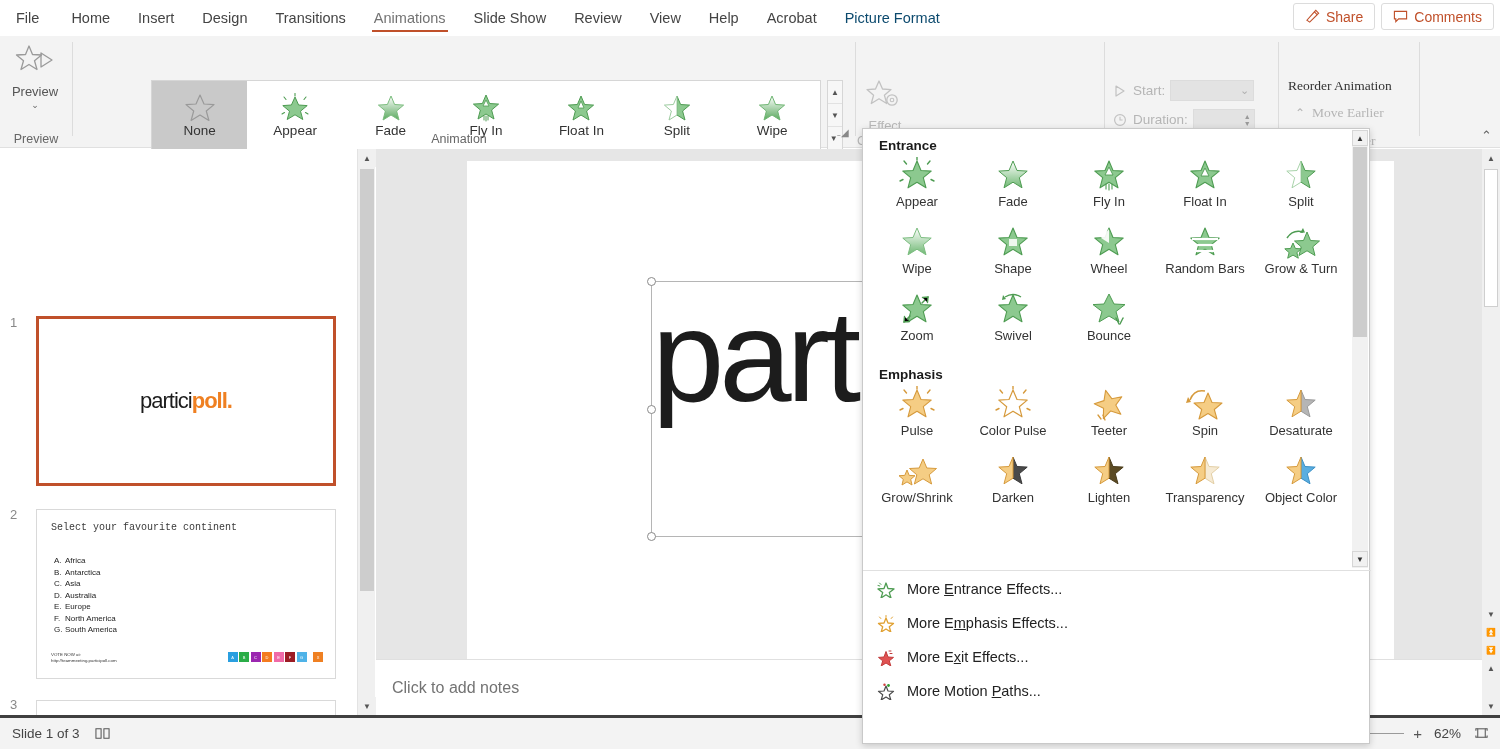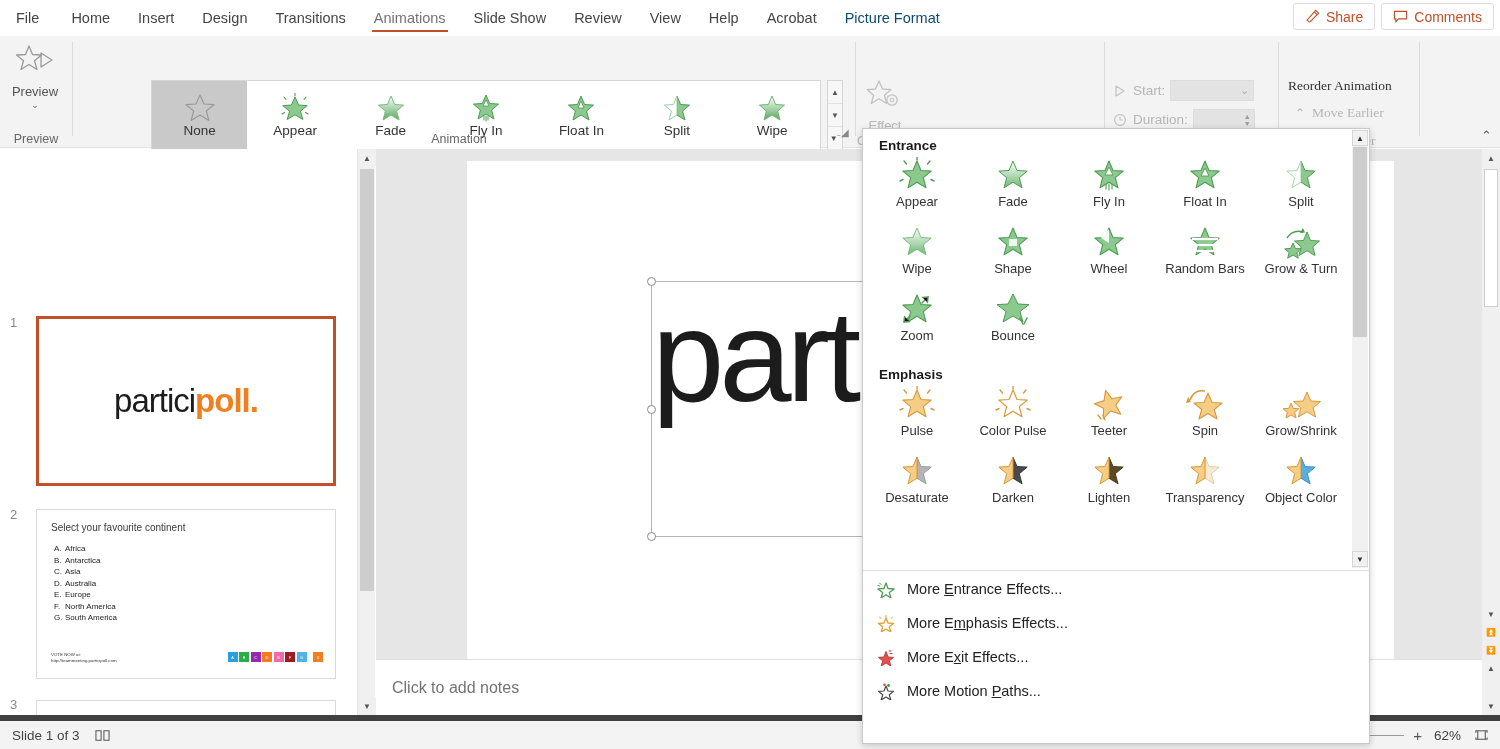--- a/index.html
+++ b/index.html
@@ -128,27 +128,27 @@
     position: absolute; left: 36px; width: 300px; height: 170px;
     background: #fff; border: 1px solid #d9d9d9; overflow: hidden;
   }
   .thumb-frame.selected { border: 3px solid #c0502a; }
 
   
   .logo1 {
     position: absolute; left: 0; top: 0; width: 100%; height: 100%;
     display: flex; align-items: center; justify-content: center;
   }
-  .logo-txt { font-size: 33px; font-weight: 400; letter-spacing: -1px; }
+  .logo-txt { font-size: 22px; font-weight: 400; letter-spacing: -1px; }
   .logo-txt .dark { color: #1c1c1c; }
   .logo-txt .orange { color: #ef8022; font-weight: 700; }
 
   
   .s2 { position: absolute; inset: 0; padding: 12px 14px; }
-  .s2 .q { font-size: 10px; color: #3a3a3a; margin-bottom: 10px; }
+  .s2 .q { font-size: 10px; color: #3a3a3a; margin-bottom: 22px; font-family: Liberation Mono, monospace; }
   .s2 .opt { font-size: 8px; color: #222; line-height: 11.5px; padding-left: 3px; }
   .s2 .opt b { font-weight: 400; display: inline-block; width: 11px; }
   .s2 .vote {
     position: absolute; left: 14px; bottom: 14px; font-size: 4.4px; color: #333;
     line-height: 6px;
   }
   .s2 .swatches {
     position: absolute; right: 12px; bottom: 16px; display: flex; gap: 1.5px; align-items: center;
   }
   .sw { width: 10px; height: 10px; display: flex; align-items: center; justify-content: center;
@@ -202,21 +202,21 @@
     background: #f0f0f0;
   }
   .edit-scroll2 {
     position: absolute; right: 0; bottom: 34px; width: 18px; height: 56px;
     background: #f0f0f0;
   }
 
   
   .statusbar {
     position: absolute; left: 0; bottom: 0; width: 1500px; height: 34px;
-    background: #f3f3f3; border-top: 6px solid #404040;
+    background: #f3f3f3; border-top: 3px solid #404040;
     display: flex; align-items: center;
   }
   .status-left { display: flex; align-items: center; gap: 14px; padding-left: 12px; }
   .status-txt { font-size: 13.5px; color: #444; }
   .status-right {
     position: absolute; right: 10px; display: flex; align-items: center; gap: 12px;
   }
   .zoomslider { display: flex; align-items: center; gap: 9px; }
   .zs-track { width: 88px; height: 1px; background: #9a9a9a; position: relative; }
   .zs-knob { position: absolute; left: 0; top: -3px; width: 3px; height: 7px; background: #9a9a9a; }
@@ -840,20 +840,40 @@
                 <defs>
                   <linearGradient id="gfadeM" x1="0" y1="0" x2="0" y2="1">
                     <stop offset="0%" stop-color="#ffffff"></stop>
                     <stop offset="100%" stop-color="#6fb873"></stop>
                   </linearGradient>
                   <linearGradient id="gwipeM" x1="0" y1="1" x2="0" y2="0">
                     <stop offset="0%" stop-color="#6fb873"></stop>
                     <stop offset="100%" stop-color="#ffffff"></stop>
                   </linearGradient>
                 </defs>
+                <path d="M20 4 L24 13.5 L34.2 14.1 L26.3 20.7 L29 30.8 L20 25.2 L11 30.8 L13.7 20.7 L5.8 14.1 L16 13.5 Z" fill="#8cc98f" stroke="#4e9c52" stroke-width="1.1" stroke-linejoin="round"></path>
+                <path d="M12 6 Q20 1 28 6" fill="none" stroke="#4e9c52" stroke-width="1.4"></path>
+                <path d="M10 4 L13 8 L9 9 Z" fill="#4e9c52"></path>
+              </svg>
+            </div>
+            <div class="el">Swivel</div>
+          </div>
+          <div class="ecell">
+            <div class="star-wrap">
+              <svg width="40" height="38" viewBox="0 0 40 38">
+                <defs>
+                  <linearGradient id="gfadeM" x1="0" y1="0" x2="0" y2="1">
+                    <stop offset="0%" stop-color="#ffffff"></stop>
+                    <stop offset="100%" stop-color="#6fb873"></stop>
+                  </linearGradient>
+                  <linearGradient id="gwipeM" x1="0" y1="1" x2="0" y2="0">
+                    <stop offset="0%" stop-color="#6fb873"></stop>
+                    <stop offset="100%" stop-color="#ffffff"></stop>
+                  </linearGradient>
+                </defs>
                 <path d="M20 3 L25 13 L36 13.6 L27 20.5 L30 31 L20 25 L10 31 L13 20.5 L4 13.6 L15 13 Z" fill="#8cc98f" stroke="#4e9c52" stroke-width="1" stroke-linejoin="round"></path>
                 <g stroke="#4e9c52" stroke-width="1.4" stroke-linecap="round">
                   <path d="M27 27 L30 33"></path>
                   <path d="M34 27 L31 33"></path>
                 </g>
               </svg>
             </div>
             <div class="el">Bounce</div>
           </div>
         </div>
@@ -959,44 +979,44 @@
                 <defs>
                   <linearGradient id="gfadeM" x1="0" y1="0" x2="0" y2="1">
                     <stop offset="0%" stop-color="#ffffff"></stop>
                     <stop offset="100%" stop-color="#6fb873"></stop>
                   </linearGradient>
                   <linearGradient id="gwipeM" x1="0" y1="1" x2="0" y2="0">
                     <stop offset="0%" stop-color="#6fb873"></stop>
                     <stop offset="100%" stop-color="#ffffff"></stop>
                   </linearGradient>
                 </defs>
+                <path d="M20 4 L24 13.5 L34.2 14.1 L26.3 20.7 L29 30.8 L20 25.2 Z" fill="#b5b5b5" stroke="#9a9a9a" stroke-width="1"></path>
+                <path d="M20 4 L16 13.5 L5.8 14.1 L13.7 20.7 L11 30.8 L20 25.2 Z" fill="#f5cd84" stroke="#d69a3c" stroke-width="1"></path>
+              </svg>
+            </div>
+            <div class="el">Desaturate</div>
+          </div>
+          <div class="ecell">
+            <div class="star-wrap">
+              <svg width="40" height="38" viewBox="0 0 40 38">
+                <defs>
+                  <linearGradient id="gfadeM" x1="0" y1="0" x2="0" y2="1">
+                    <stop offset="0%" stop-color="#ffffff"></stop>
+                    <stop offset="100%" stop-color="#6fb873"></stop>
+                  </linearGradient>
+                  <linearGradient id="gwipeM" x1="0" y1="1" x2="0" y2="0">
+                    <stop offset="0%" stop-color="#6fb873"></stop>
+                    <stop offset="100%" stop-color="#ffffff"></stop>
+                  </linearGradient>
+                </defs>
                 <path d="M26 6 L29.8 15 L39.5 15.5 L32.2 21.8 L34.6 31 L26 25.8 L17.4 31 L19.8 21.8 L12.5 15.5 L22.2 15 Z" fill="#f5cd84" stroke="#d69a3c" stroke-width="1"></path>
                 <path d="M10 17 L12.2 22.4 L18 22.7 L13.7 26.4 L15 32 L10 28.9 L5 32 L6.3 26.4 L2 22.7 L7.8 22.4 Z" fill="#f5cd84" stroke="#d69a3c" stroke-width="1"></path>
               </svg>
             </div>
             <div class="el">Grow/Shrink</div>
-          </div>
-          <div class="ecell">
-            <div class="star-wrap">
-              <svg width="40" height="38" viewBox="0 0 40 38">
-                <defs>
-                  <linearGradient id="gfadeM" x1="0" y1="0" x2="0" y2="1">
-                    <stop offset="0%" stop-color="#ffffff"></stop>
-                    <stop offset="100%" stop-color="#6fb873"></stop>
-                  </linearGradient>
-                  <linearGradient id="gwipeM" x1="0" y1="1" x2="0" y2="0">
-                    <stop offset="0%" stop-color="#6fb873"></stop>
-                    <stop offset="100%" stop-color="#ffffff"></stop>
-                  </linearGradient>
-                </defs>
-                <path d="M20 4 L24 13.5 L34.2 14.1 L26.3 20.7 L29 30.8 L20 25.2 Z" fill="#b5b5b5" stroke="#9a9a9a" stroke-width="1"></path>
-                <path d="M20 4 L16 13.5 L5.8 14.1 L13.7 20.7 L11 30.8 L20 25.2 Z" fill="#f5cd84" stroke="#d69a3c" stroke-width="1"></path>
-              </svg>
-            </div>
-            <div class="el">Desaturate</div>
           </div>
           <div class="ecell">
             <div class="star-wrap">
               <svg width="40" height="38" viewBox="0 0 40 38">
                 <defs>
                   <linearGradient id="gfadeM" x1="0" y1="0" x2="0" y2="1">
                     <stop offset="0%" stop-color="#ffffff"></stop>
                     <stop offset="100%" stop-color="#6fb873"></stop>
                   </linearGradient>
                   <linearGradient id="gwipeM" x1="0" y1="1" x2="0" y2="0">

